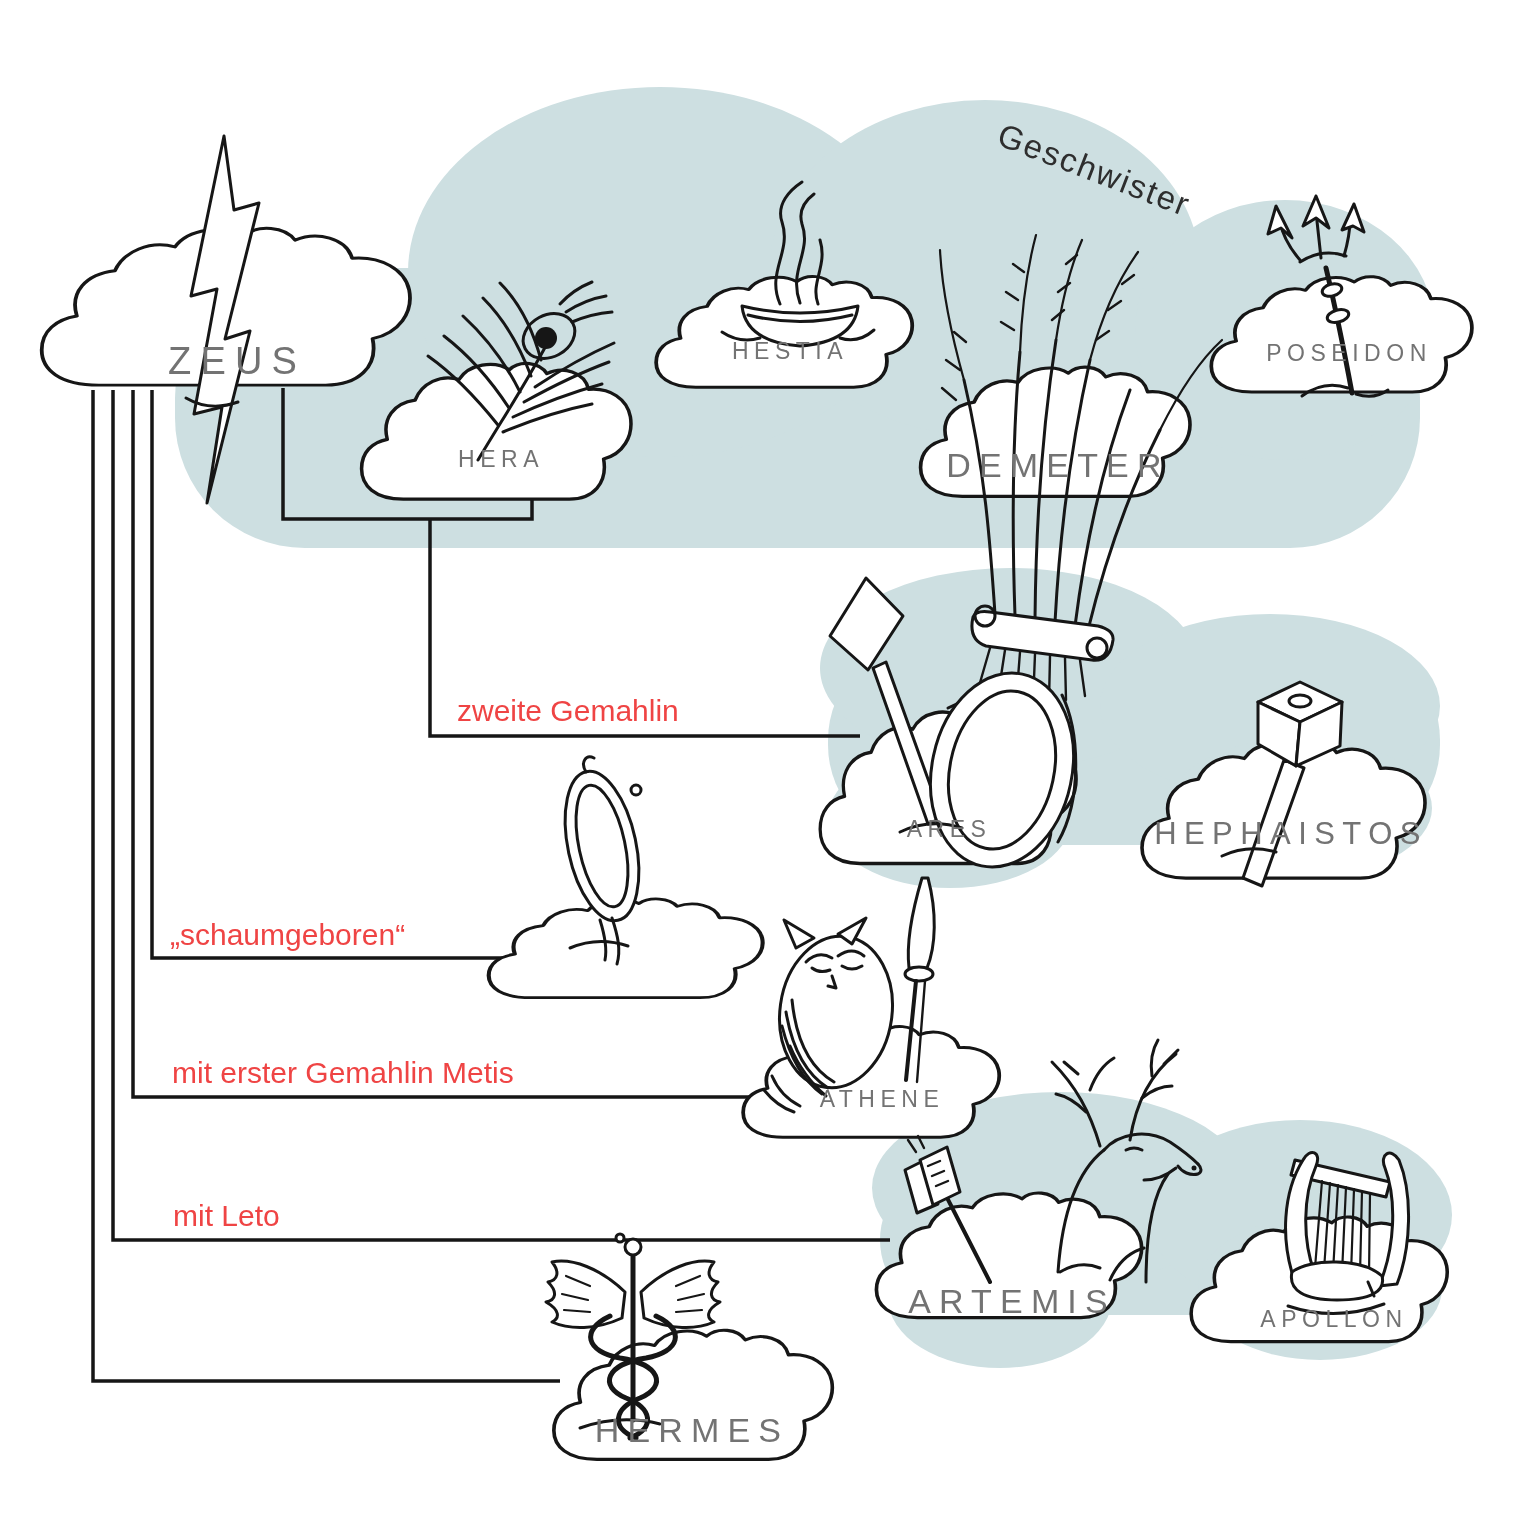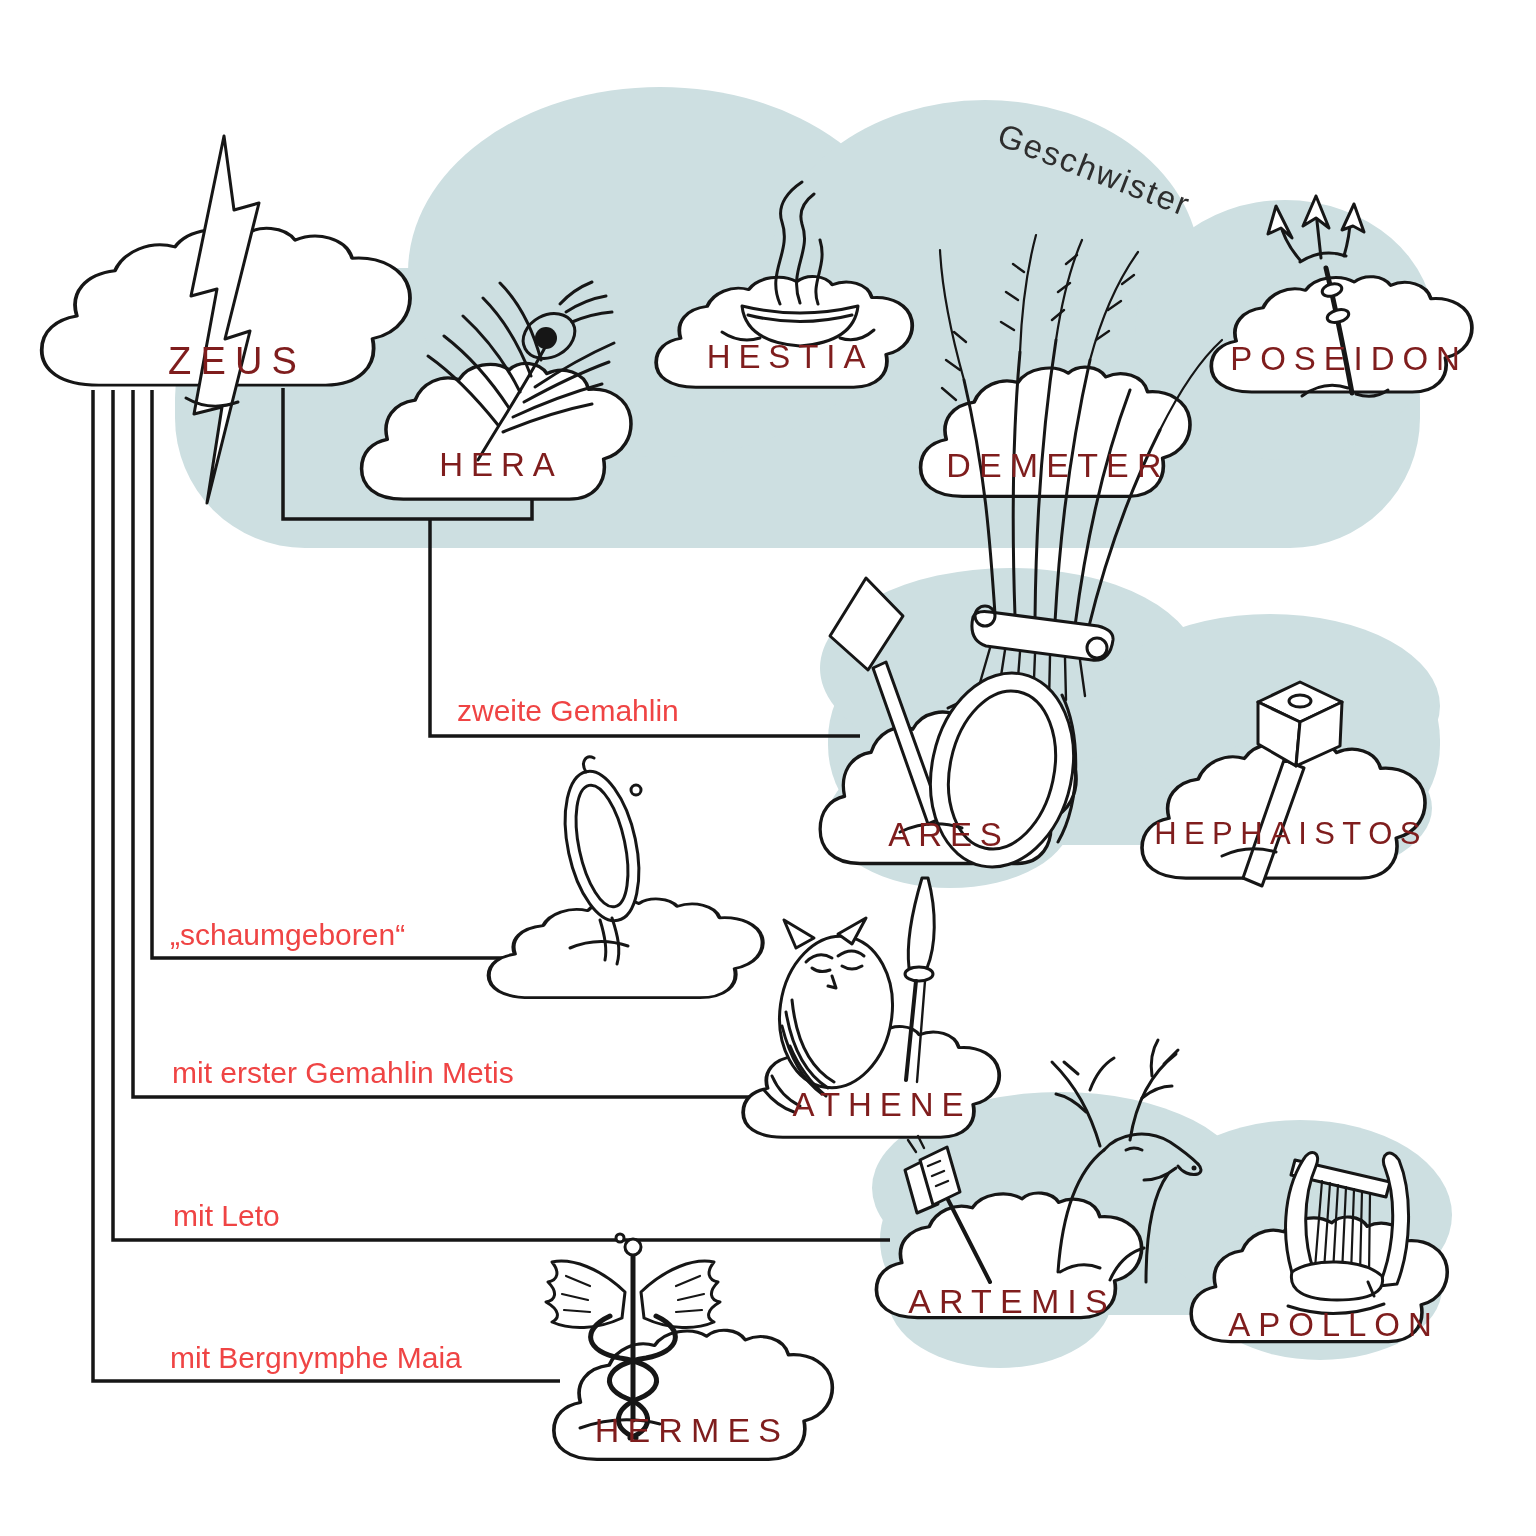--- a/index.html
+++ b/index.html
@@ -1,25 +1,25 @@
 <!DOCTYPE html>
 <html><head>
 <meta charset="utf-8">
 <style>
   html,body{margin:0;padding:0;background:#ffffff;}
   .stage{position:relative;width:1536px;height:1536px;background:#ffffff;overflow:hidden;
          font-family:"Liberation Sans",sans-serif;}
   .stage svg.art{position:absolute;left:0;top:0;}
   .god-label{position:absolute;transform:translateX(-50%);font-family:"Liberation Sans",sans-serif;
-             font-size:34px;letter-spacing:0.24em;color:#7f1d1d;white-space:nowrap;}
+             font-size:34px;letter-spacing:0.24em;color:#737373;white-space:nowrap;}
   .rel-label{position:absolute;font-family:"Liberation Sans",sans-serif;font-size:30px;
              color:#ef4444;white-space:nowrap;}
   .siblings-label{position:absolute;left:1006px;top:116px;font-size:33px;color:#2e2e2e;
              transform:rotate(21deg);transform-origin:left top;letter-spacing:0.06em;white-space:nowrap;}
-  .fs38{font-size:38px}.fs31{font-size:31px}.fs33{font-size:33px}
+  .fs38{font-size:38px}.fs31{font-size:31px}.fs33{font-size:23px}
 </style>
 </head>
 <body>
 
 <div class="stage">
 
 <svg class="art" width="1536" height="1536" viewBox="0 0 1536 1536">
   <defs>
     <path id="cloudShape" d="M 47,144 C 20,144 8,130 8,113 C 8,96 18,86 32,83 C 27,62 38,46 58,43 C 64,26 82,16 99,22 C 108,6 132,2 146,12 C 156,2 174,4 181,16 C 196,8 216,14 220,32 C 240,30 256,42 259,60 C 262,80 252,98 234,103 C 238,128 224,144 202,144 Z"></path>
   </defs>
@@ -242,21 +242,20 @@
     </g>
   </g>
 </svg>
 
   <span class="siblings-label">Geschwister</span>
 
   <span class="rel-label" style="left:457px;top:694px;">zweite Gemahlin</span>
   <span class="rel-label" style="left:170px;top:918px;">„schaumgeboren“</span>
   <span class="rel-label" style="left:172px;top:1056px;">mit erster Gemahlin Metis</span>
   <span class="rel-label" style="left:173px;top:1199px;">mit Leto</span>
-  <span class="rel-label" style="left:170px;top:1341px;">mit Bergnymphe Maia</span>
 
   <span class="god-label fs38" style="left:237px;top:340px;">ZEUS</span>
   <span class="god-label fs33" style="left:501px;top:446px;">HERA</span>
   <span class="god-label fs33" style="left:790px;top:338px;">HESTIA</span>
   <span class="god-label" style="left:1058px;top:446px;">DEMETER</span>
   <span class="god-label fs33" style="left:1349px;top:340px;">POSEIDON</span>
   <span class="god-label fs33" style="left:949px;top:816px;">ARES</span>
   <span class="god-label fs31" style="left:1291px;top:816px;">HEPHAISTOS</span>
   <span class="god-label fs33" style="left:882px;top:1086px;">ATHENE</span>
   <span class="god-label" style="left:1012px;top:1282px;">ARTEMIS</span>

